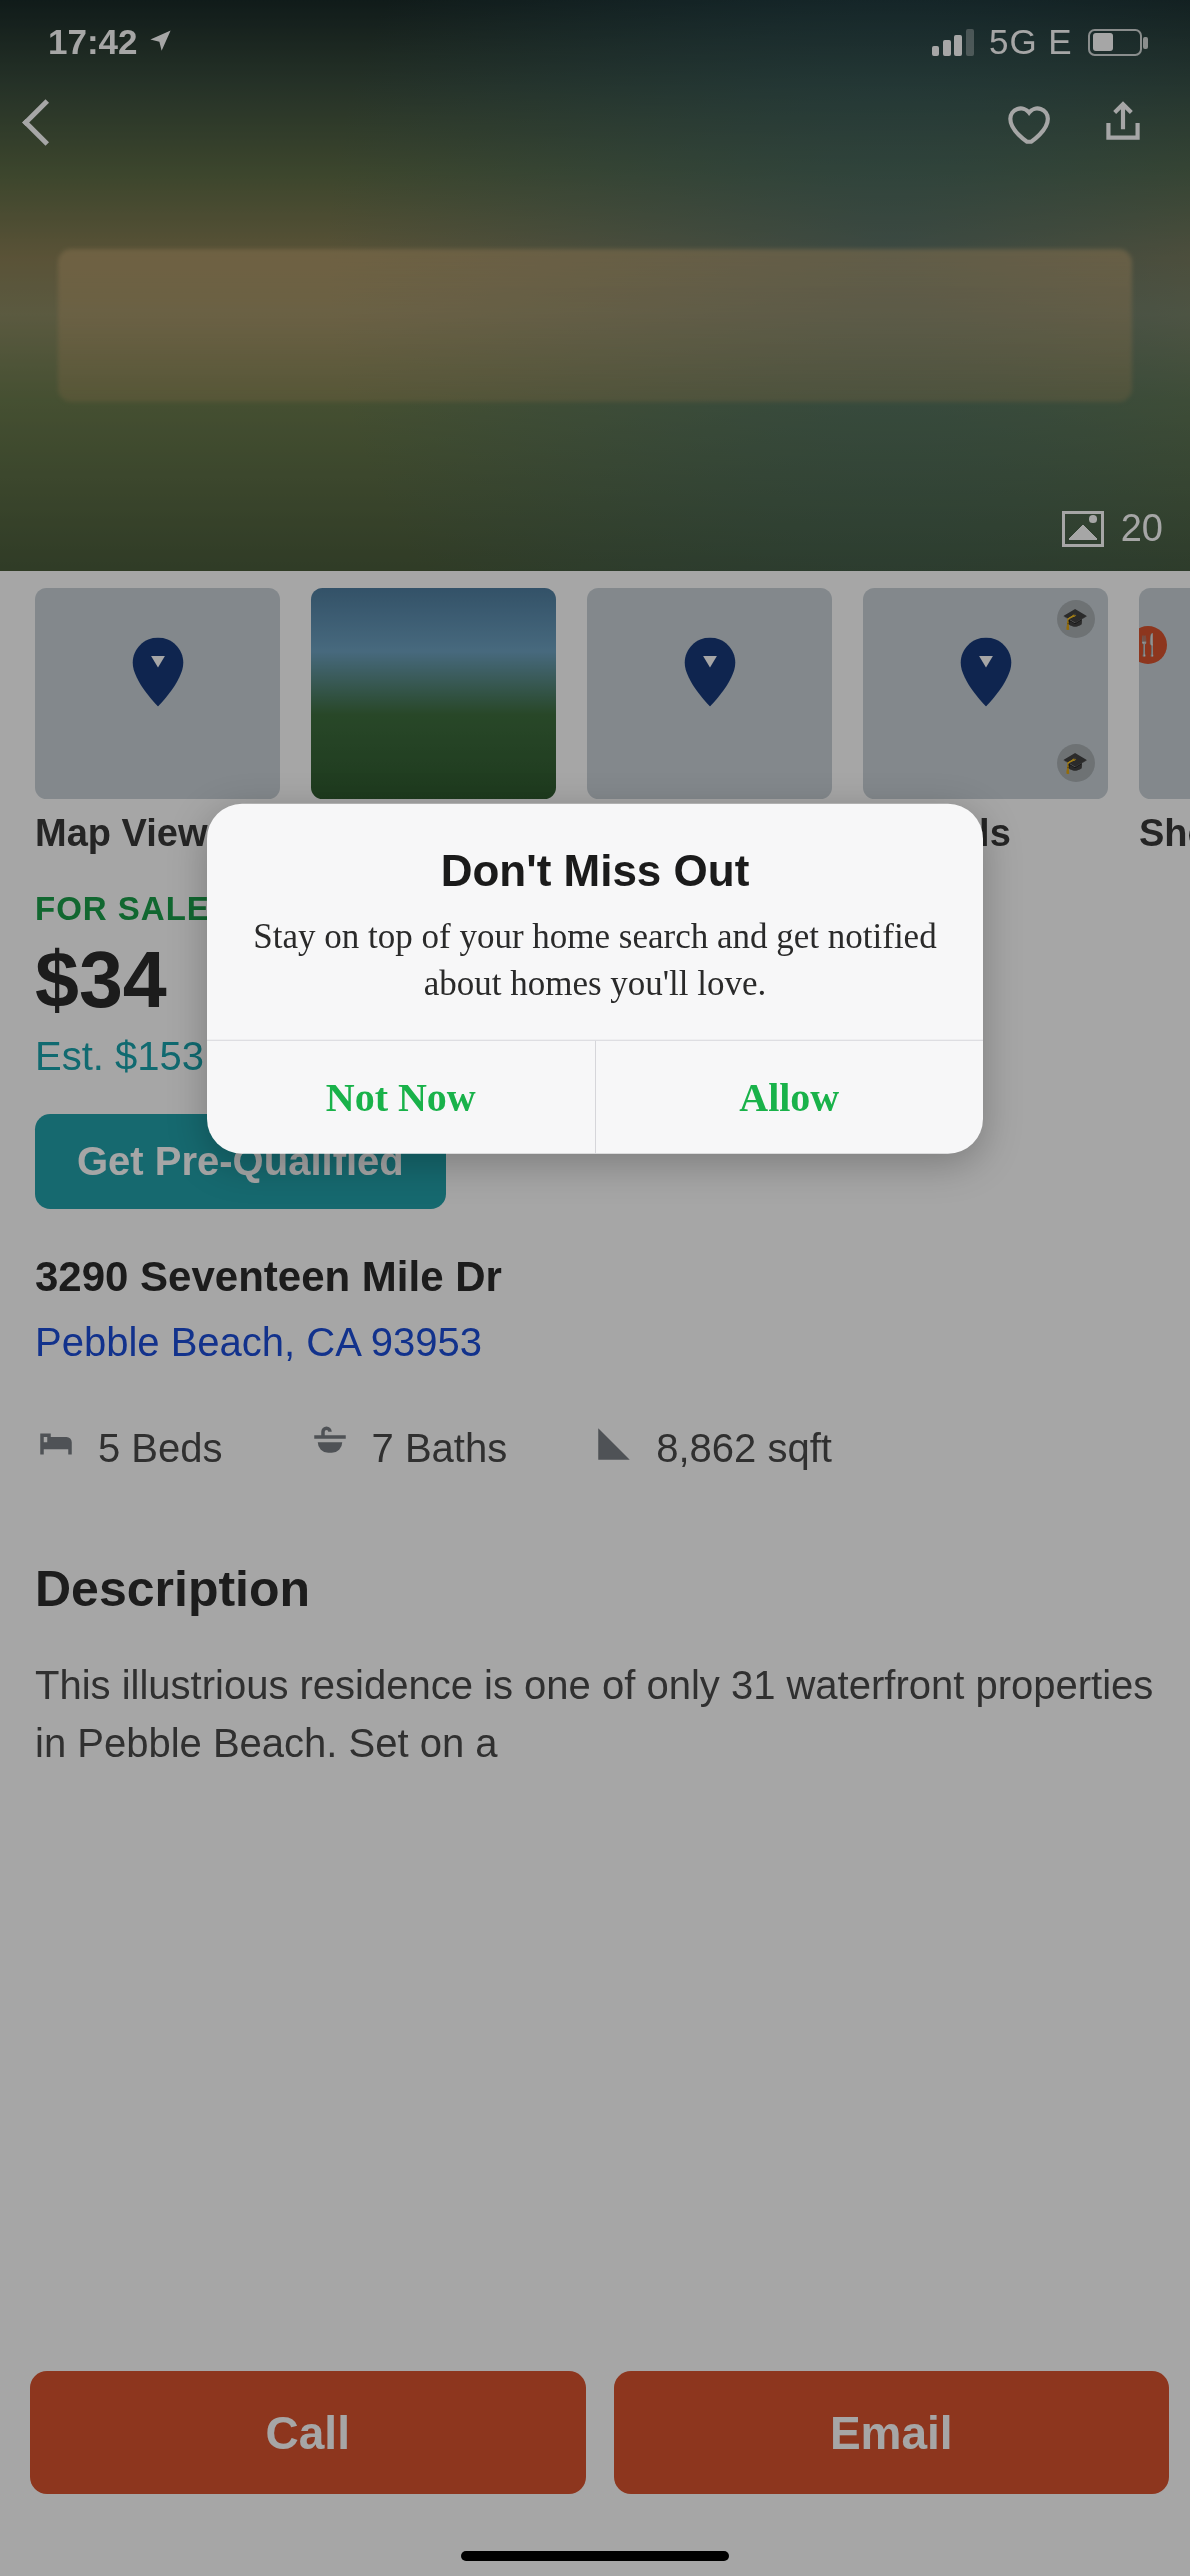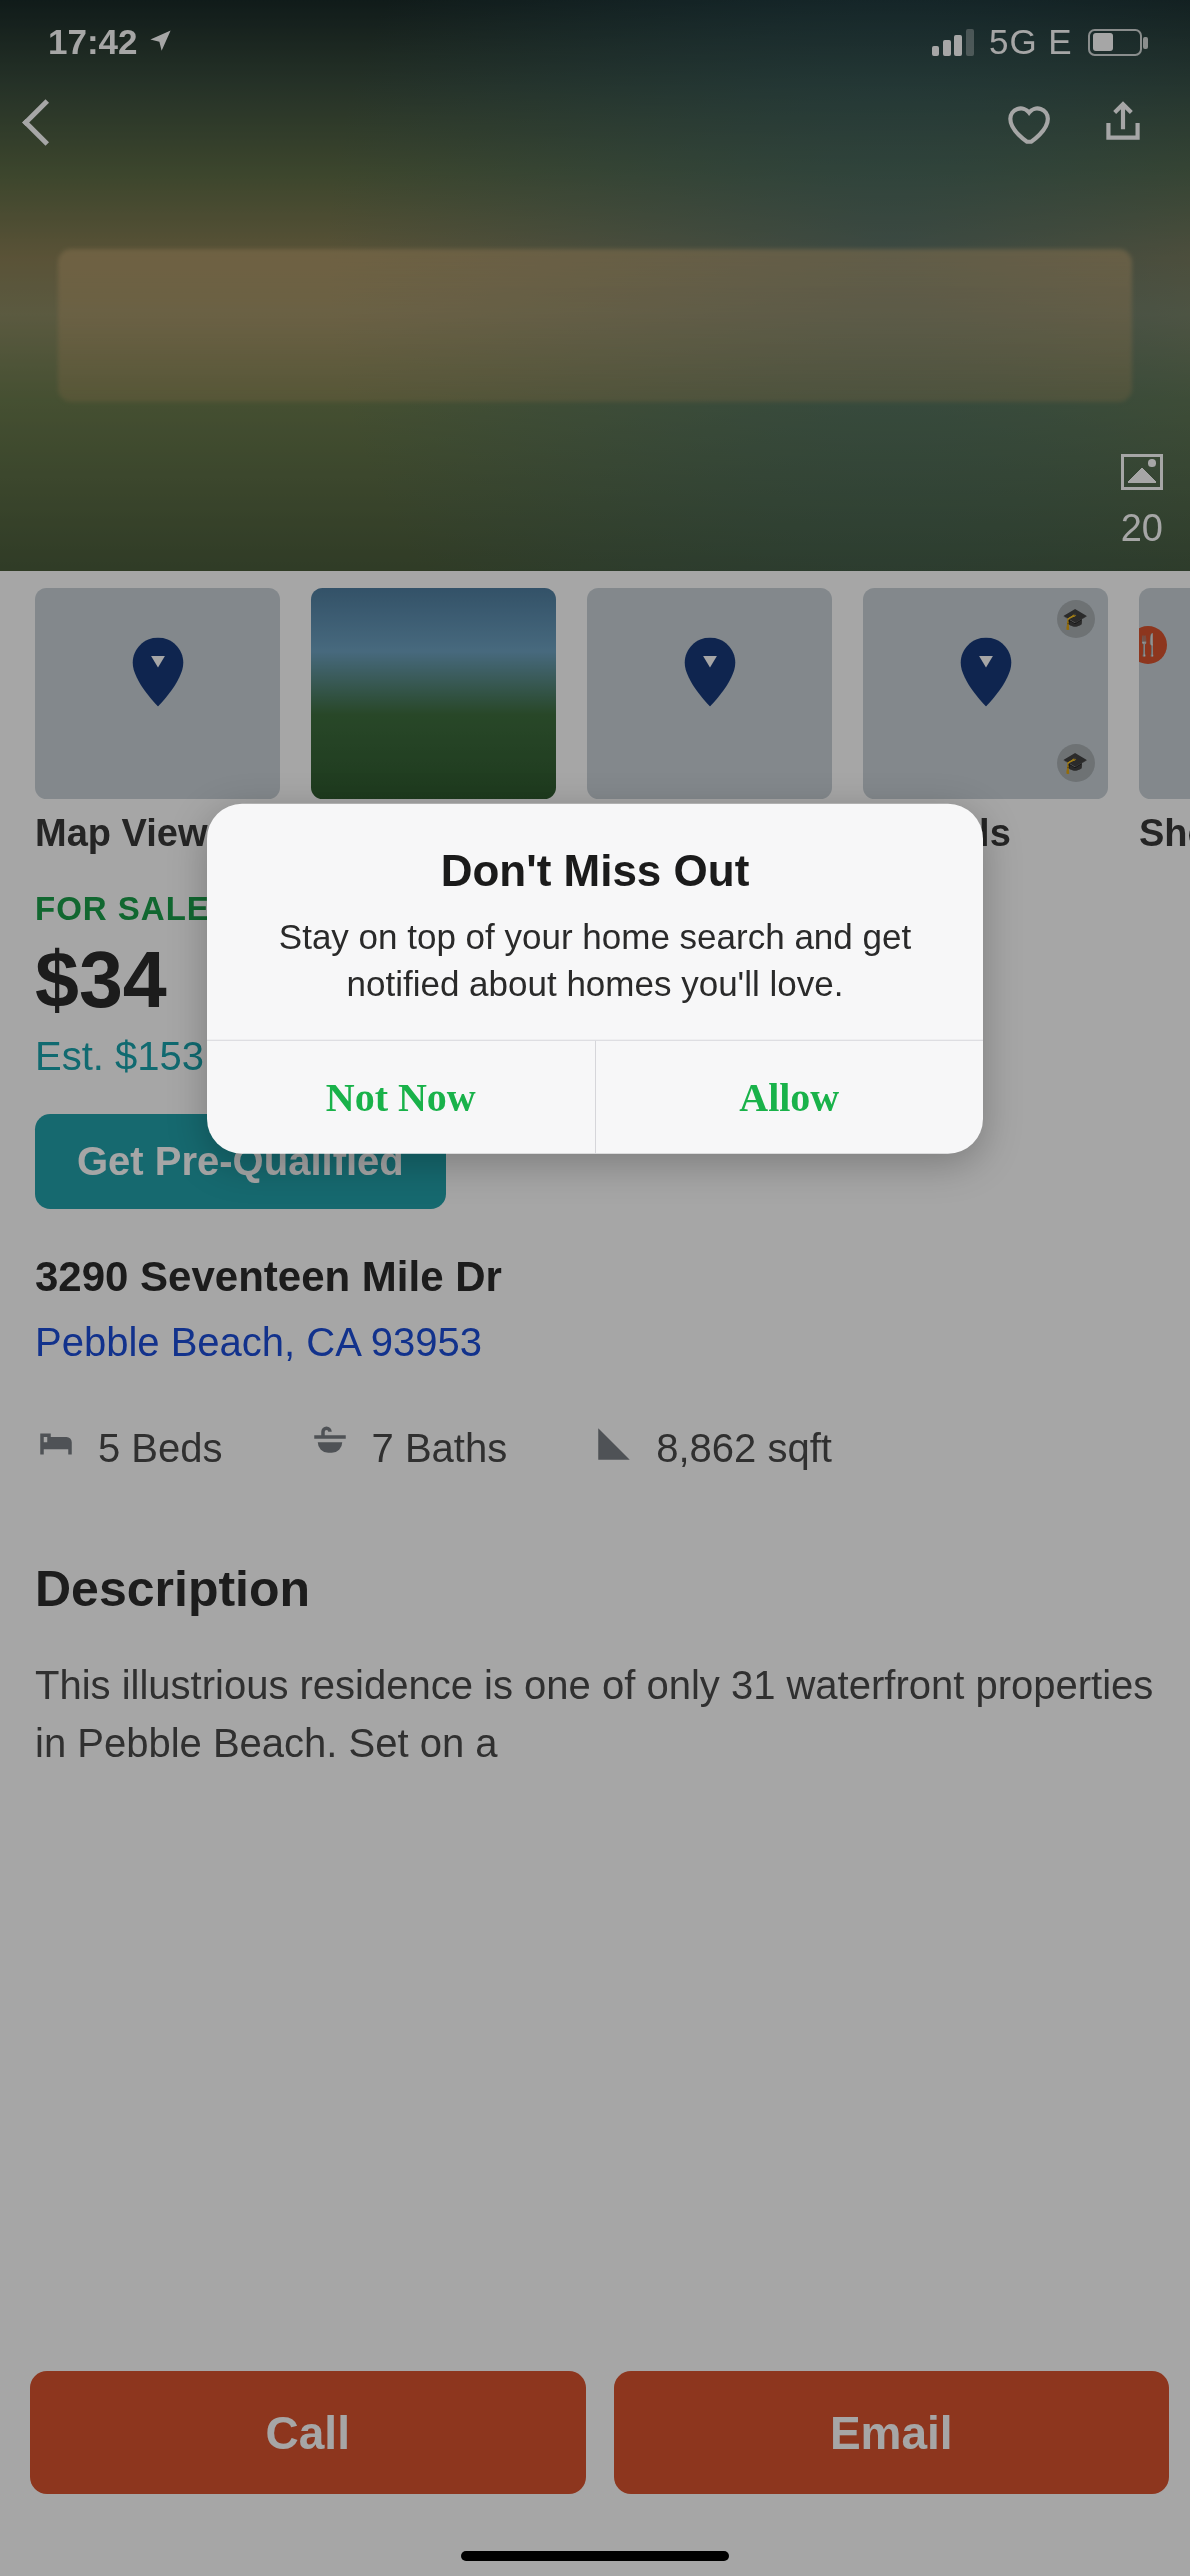--- a/index.html
+++ b/index.html
@@ -15,21 +15,21 @@
   }
   .hero::after{
     
     content:""; position:absolute; top:249px; left:58px; right:58px; height:153px;
     background: linear-gradient(180deg, rgba(200,170,120,0.55), rgba(180,150,100,0.35));
     border-radius: 13.4px;
     filter: blur(1.9px);
   }
   .photo-count {
     position:absolute; right:27px; bottom:21px; display:flex; align-items:center; gap:17px;
-    color:#fff; font-size:38px; font-weight:400;flex-direction:column;
+    color:#fff; font-size:38px; font-weight:400;
   }
   .photo-count .ico { width:42px; height:36px; border:3.8px solid #fff; position:relative; }
   .photo-count .ico::before{
     content:""; position:absolute; left:3.8px; right:3.8px; bottom:3.8px; height:17px;
     background: linear-gradient(135deg, transparent 49%, #fff 50%) left/50% 100% no-repeat,
                 linear-gradient(225deg, transparent 49%, #fff 50%) right/50% 100% no-repeat;
   }
   .photo-count .ico::after{
     content:""; position:absolute; top:1.9px; right:3.8px; width:7.7px; height:7.7px; background:#fff; border-radius:50%;
   }
@@ -94,21 +94,21 @@
   .dim { position:absolute; inset:0; background:rgba(0,0,0,0.35); }
 
   
   .alert {
     position:absolute; left:50%; top:38%; transform:translate(-50%,-50%);
     width:776px; background:#f7f7f8; border-radius:35px; overflow:hidden;
     box-shadow: 0 9.6px 38px rgba(0,0,0,0.25);
   }
   .alert .content { padding: 42px 44px 33px 44px; text-align:center; }
   .alert .title { font-size:44px; font-weight:800; color:#1b1b1b; }
-  .alert .msg { font-size:35px; color:#2a2a2a; margin-top:17px; line-height:1.35; }
+  .alert .msg { font-size:35px; color:#2a2a2a; margin-top:17px; line-height:1.35;font-family:Liberation Serif, serif; }
   .alert .btns { display:flex; border-top:1.9px solid #d6d6da;font-family:Liberation Serif, serif; }
   .alert .btn { flex:1; text-align:center; padding:33px 0; font-size:40px; font-weight:700; color:#19b24a; }
   .alert .btn + .btn { border-left:1.9px solid #d6d6da; }
 
   
   .i24{ width:42px; height:42px; }
   .i28{ width:50px; height:50px; }
 </style>
 </head>
 <body>

